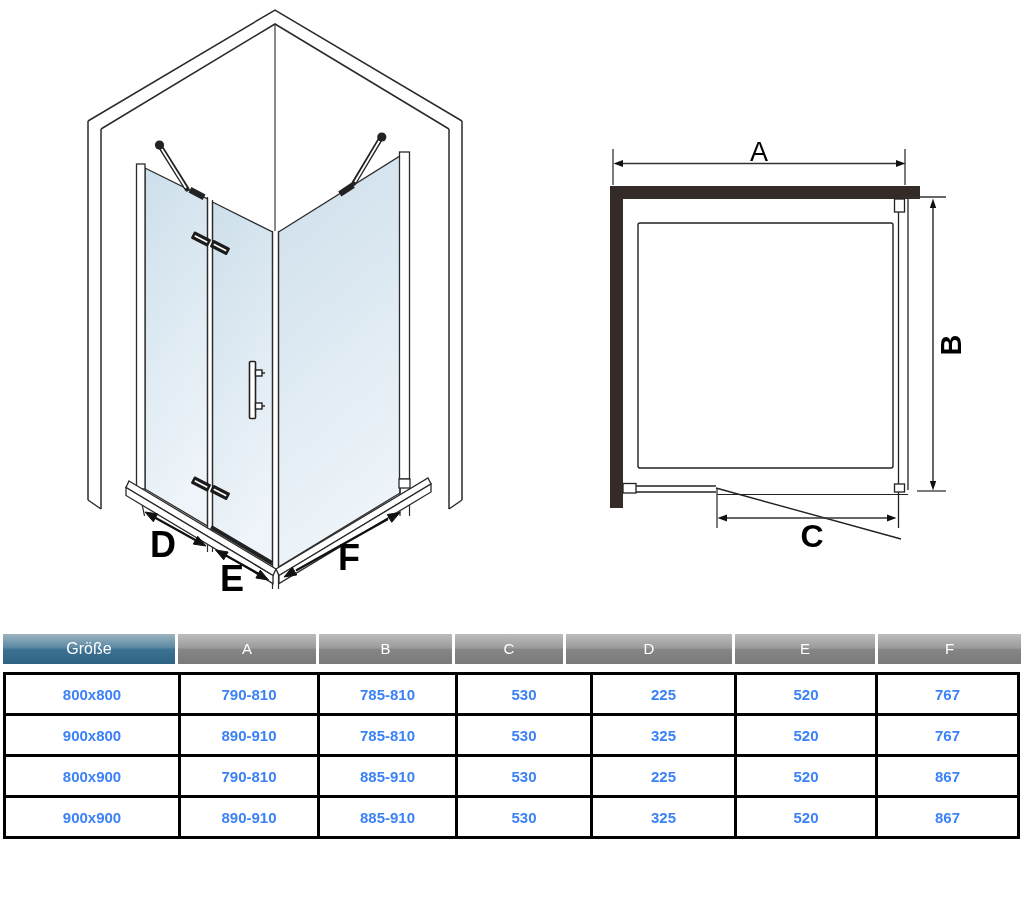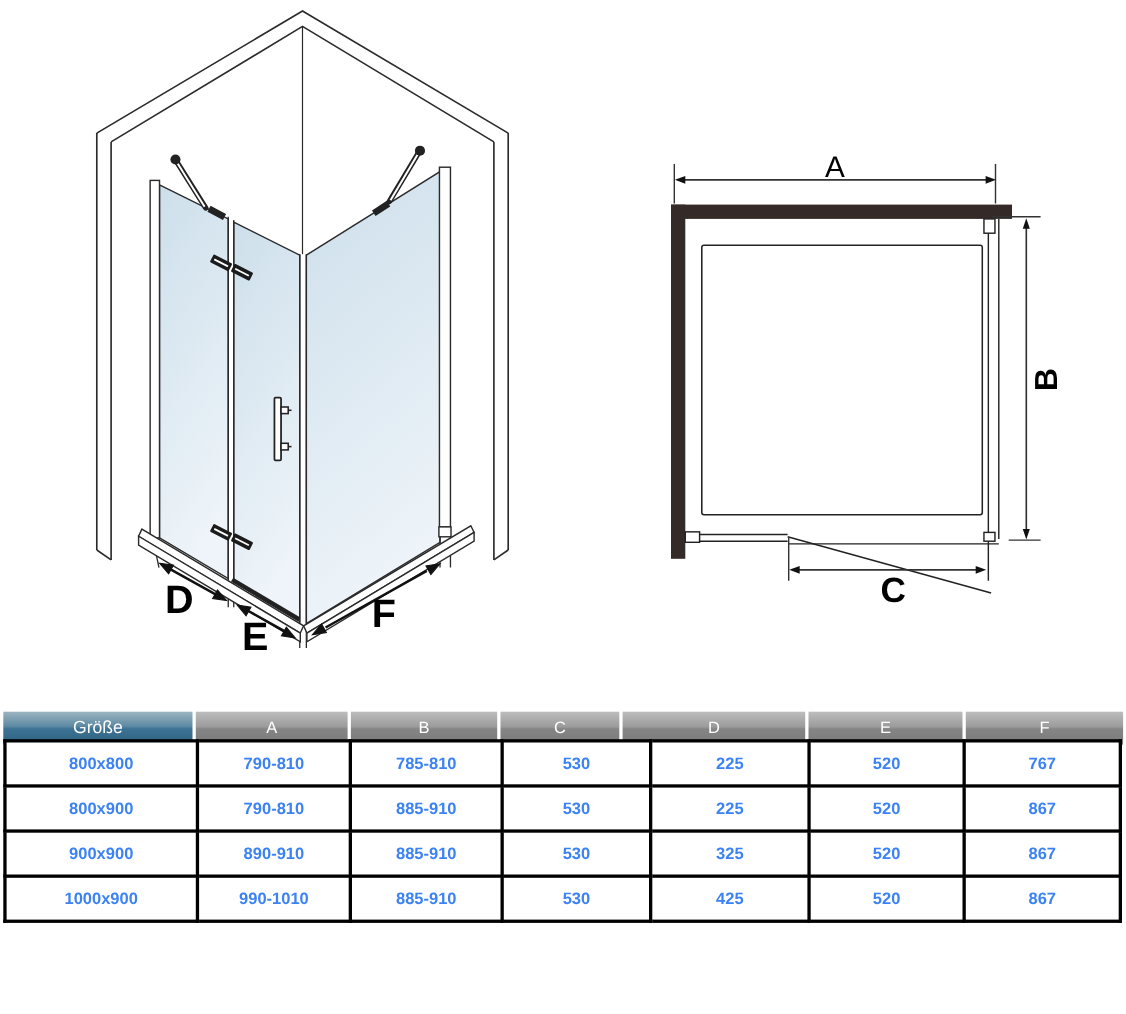--- a/index.html
+++ b/index.html
@@ -4,21 +4,21 @@
 <style>
   html,body{margin:0;padding:0;background:#fff;}
   body{font-family:"Liberation Sans", sans-serif;}
   .canvas{position:relative;width:1024px;height:922px;background:#fff;overflow:hidden;}
   svg text{font-family:"Liberation Sans", sans-serif;}
   .diagram{position:absolute;top:0;}
   #persp{left:0;width:560px;height:632px;}
   #plan{left:560px;width:464px;height:632px;}
 
   
-  .thead{position:absolute;left:3px;top:634px;width:1018px;height:43px;display:flex;gap:3px;align-items:flex-end;}
+  .thead{position:absolute;left:3px;top:634px;width:1018px;height:43px;display:flex;gap:3px;}
   .thead .th{height:30px;line-height:30px;text-align:center;color:#fff;font-size:15px;
     background:linear-gradient(180deg,#bdbdbd 0%,#9b9b9b 46%,#858585 52%,#7a7a7a 100%);}
   .thead .th.c0{font-size:16px;
     background:linear-gradient(180deg,#9db4c0 0%,#5d8aa4 44%,#3c7293 52%,#2e6283 100%);}
   .thead .c0{width:172px}.thead .c1{width:138px}.thead .c2{width:133px}
   .thead .c3{width:108px}.thead .c4{width:166px}.thead .c5{width:140px}
   .thead .c6{width:143px}
 
   
   table.spec{position:absolute;left:3px;top:672px;width:1014px;border-collapse:collapse;
@@ -215,42 +215,42 @@
         <tr>
           <td>800x800</td>
           <td>790-810</td>
           <td>785-810</td>
           <td>530</td>
           <td>225</td>
           <td>520</td>
           <td>767</td>
         </tr>
         <tr>
+          <td>900x800</td>
+          <td>890-910</td>
+          <td>785-810</td>
+          <td>530</td>
+          <td>325</td>
+          <td>520</td>
+          <td>767</td>
+        </tr>
+        <tr>
           <td>800x900</td>
           <td>790-810</td>
           <td>885-910</td>
           <td>530</td>
           <td>225</td>
           <td>520</td>
           <td>867</td>
         </tr>
         <tr>
           <td>900x900</td>
           <td>890-910</td>
           <td>885-910</td>
           <td>530</td>
           <td>325</td>
           <td>520</td>
           <td>867</td>
         </tr>
-        <tr>
-          <td>1000x900</td>
-          <td>990-1010</td>
-          <td>885-910</td>
-          <td>530</td>
-          <td>425</td>
-          <td>520</td>
-          <td>867</td>
-        </tr>
       </tbody>
   </table>
 
 </div>
 
 </body></html>

